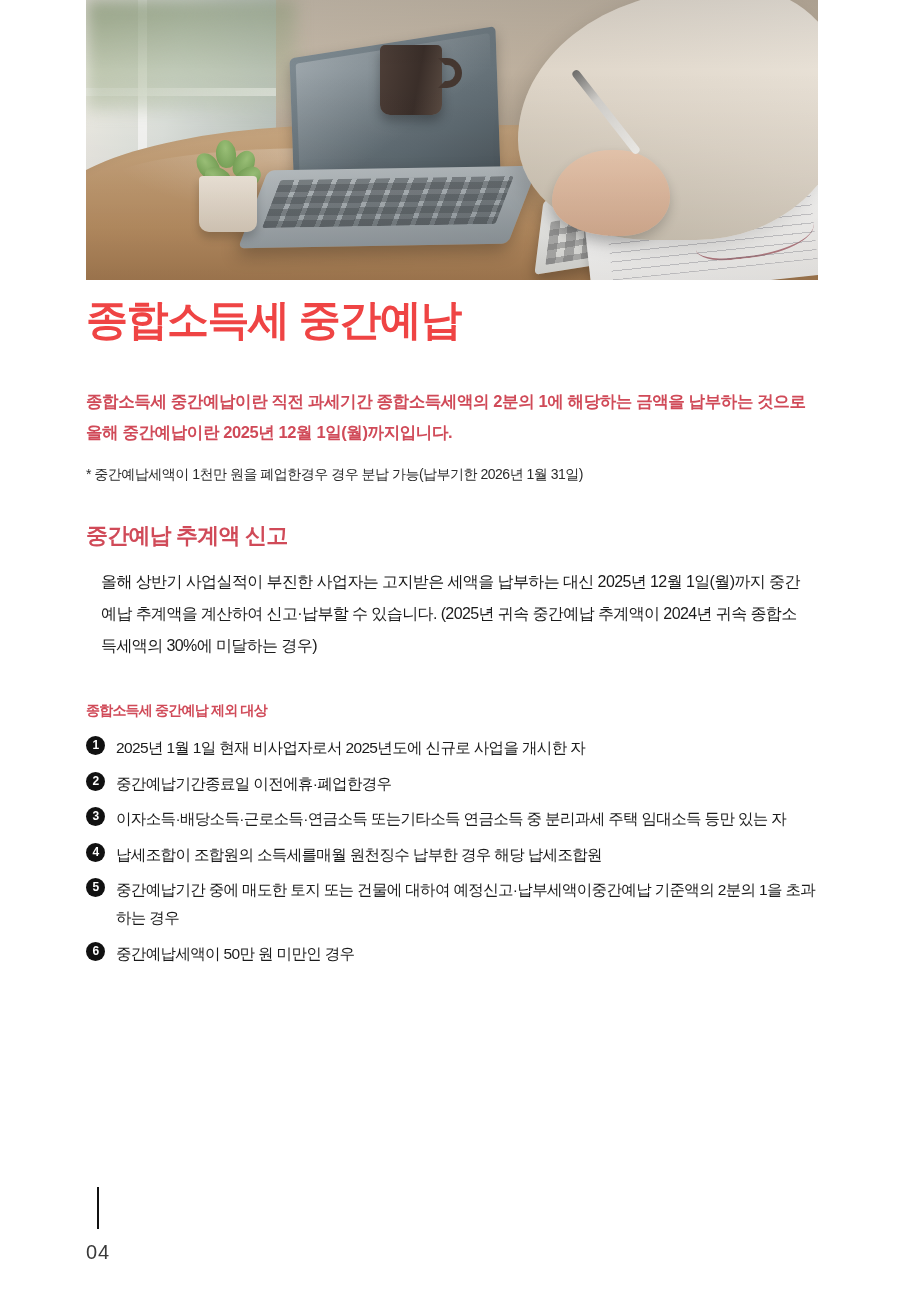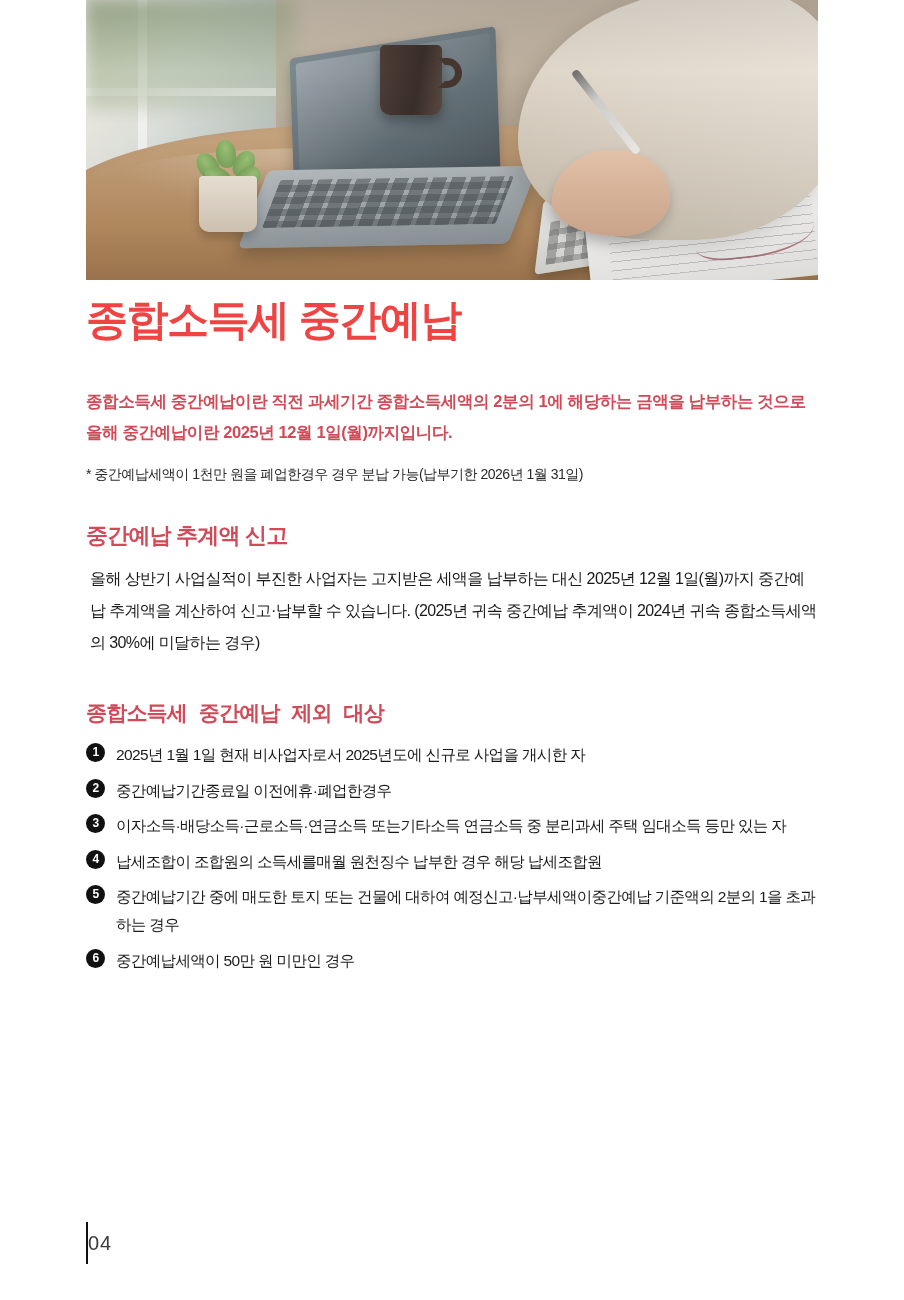--- a/index.html
+++ b/index.html
@@ -262,31 +262,30 @@
     margin: 0 0 34px 0;
   }
   .section-head {
     color: #d04a58;
     font-size: 22px;
     font-weight: 700;
     letter-spacing: -0.8px;
     margin: 0 0 12px 0;
   }
   .section-head.big {
-    font-size: 21px;
+    font-size: 14px;
     margin-top: 40px;
     margin-bottom: 14px;
-    font-family: Liberation Mono, monospace;
   }
   .para {
     color: #1a1a1a;
     font-size: 16px;
     line-height: 2.0;
     letter-spacing: -0.6px;
-    margin: 4px;
+    margin: 15px;
   }
   ol.items {
     list-style: none;
     margin: 0;
     padding: 0;
   }
   ol.items li {
     position: relative;
     padding-left: 30px;
     font-size: 15.5px;
@@ -310,20 +309,22 @@
     font-weight: 700;
   }
 
   
   .footer {
     position: absolute;
     left: 86px;
     bottom: 36px;
     display: flex;
     align-items: center;
+    gap: 12px;
+    flex-direction: column;
   }
   .footer-rule {
     width: 2px;
     height: 42px;
     background: #111111;
   }
   .page-num {
     font-size: 20px;
     color: #3a3a3a;
     letter-spacing: 1px;

